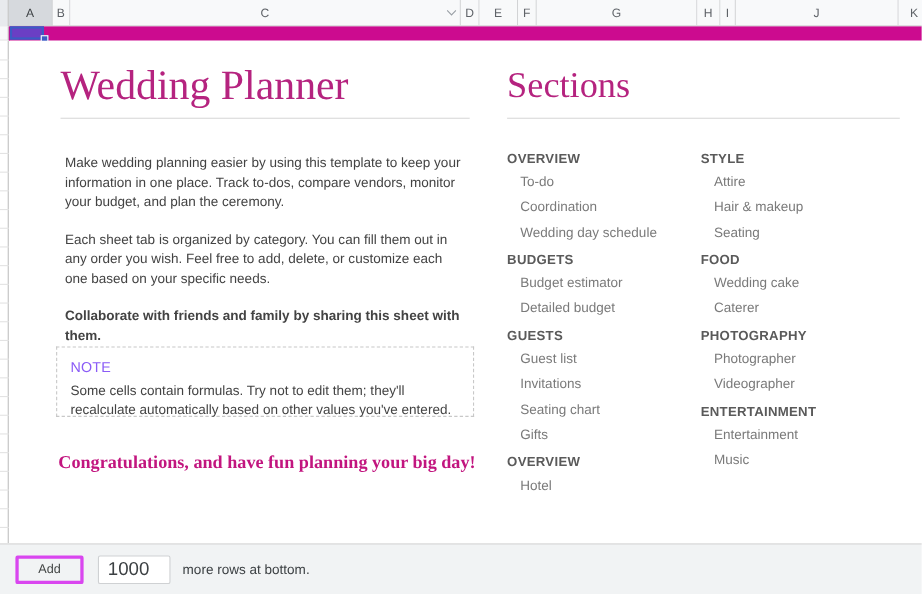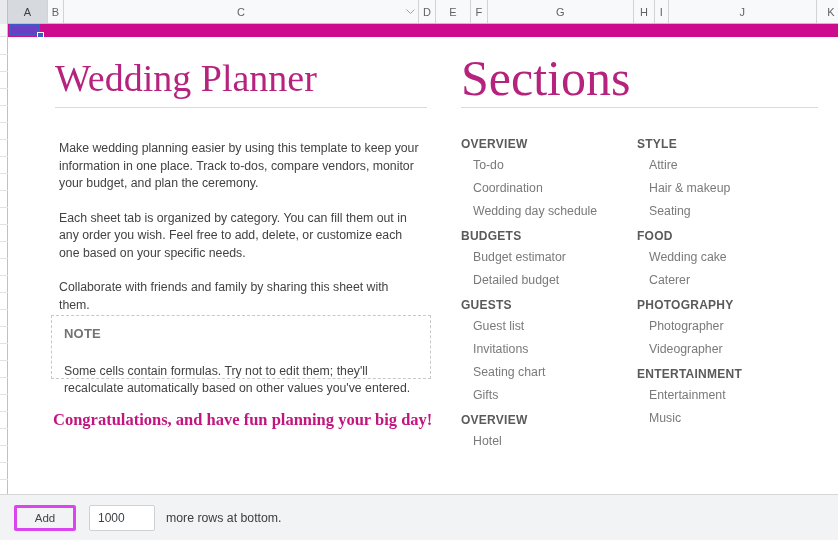--- a/index.html
+++ b/index.html
@@ -148,21 +148,21 @@
     width: 372px;
   }
   .intro {
     margin: 32px 0 0 2px;
     font-size: 12.3px;
     line-height: 17.5px;
     color: #434343;
     width: 366px;
   }
   .intro p { margin: 0 0 17px 4px; }
-  .intro p.last { margin-bottom: 0; }
+  .intro p.last { margin-bottom: 0; font-weight: bold; }
   .share-link {
     display: inline-block;
     margin-top: 13px;
     font-size: 11.7px;
     font-style: italic;
     color: #c2157f;
     text-decoration: underline;
     cursor: pointer;
   }
 
@@ -170,24 +170,24 @@
     position: absolute;
     left: 42px; top: 278px;
     width: 380px;
     height: 64px;
     border: 1px dashed #c8c8c8;
     padding: 10px 12px 8px 12px;
     background: #ffffff;
   }
   .note-title {
     font-size: 13px;
-    font-weight: bold;
-    color: #737373;
+    font-weight: normal;
+    color: #8b5cf6;
     letter-spacing: .2px;
-    margin: 0 0 22px 0;
+    margin: 0 0 6px 0;
   }
   .note-body {
     font-size: 12.3px;
     line-height: 17px;
     color: #434343;
     margin: 0;
   }
 
   .congrats {
     position: absolute;
@@ -200,21 +200,21 @@
   }
 
   
   .right-panel {
     position: absolute;
     left: 450px; top: 18px;
     width: 360px;
   }
   .sections-title {
     font-family: "Liberation Serif", serif;
-    font-size: 50px;
+    font-size: 33px;
     line-height: 46px;
     color: #b5237f;
     font-weight: normal;
     margin: 0;
     padding: 0 0 6px 2px;
     white-space: nowrap;
   }
   .sections-rule {
     height: 1px;
     background: #d9d9d9;
@@ -271,21 +271,21 @@
     justify-content: center;
     cursor: pointer;
   }
   .rows-input {
     width: 66px;
     height: 26px;
     margin-left: 13px;
     background: #ffffff;
     border: 1px solid #cfd1d3;
     border-radius: 2px;
-    font-size: 12px;
+    font-size: 17px;
     color: #3c4043;
     font-family: "Liberation Sans", sans-serif;
     padding: 0 8px;
   }
   .rows-label {
     margin-left: 11px;
     font-size: 12.3px;
     color: #3c4043;
   }
 

